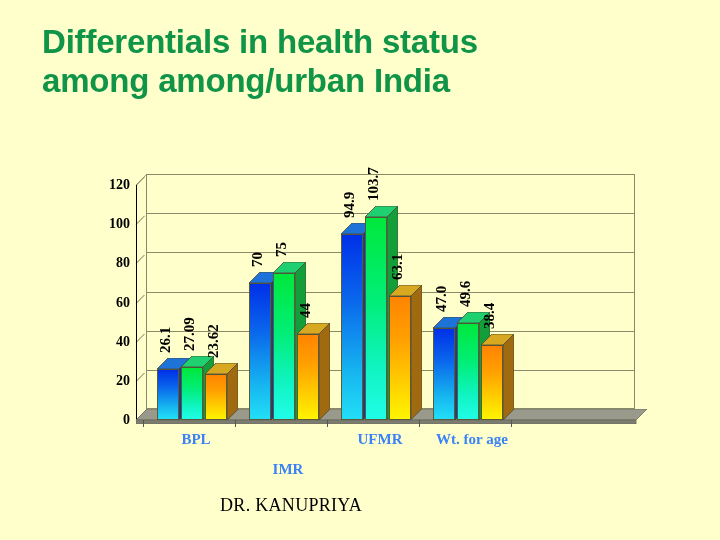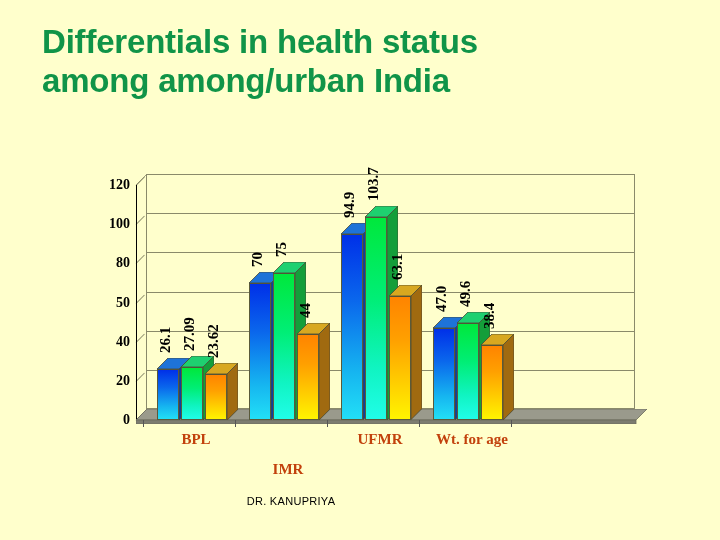--- a/index.html
+++ b/index.html
@@ -170,21 +170,21 @@
   .s-india  .bar-front { background: linear-gradient(to bottom, #0030E8 0%, #0A66EC 35%, #16B6F0 75%, #22DFF6 100%); }
   .s-rural  .bar-front { background: linear-gradient(to bottom, #00E83C 0%, #00EE76 40%, #10F4C2 75%, #20FDE8 100%); }
   .s-urban  .bar-front { background: linear-gradient(to bottom, #FF8400 0%, #FFA000 35%, #FFD400 75%, #FFF400 100%); }
 
   
   .cat-label {
     position: absolute;
     font-family: "Liberation Serif", serif;
     font-weight: bold;
     font-size: 15px;
-    color: #c2410c;
+    color: #3b82f6;
     white-space: nowrap;
     transform: translateX(-50%);
   }
   .cat-tick {
     position: absolute;
     width: 1px;
     height: 7px;
     background: #555;
   }
 
@@ -220,22 +220,22 @@
     line-height: 15px;
   }
 
   
   #footer-credit {
     position: absolute;
     left: 0;
     top: 335px;
     width: 582px;
     text-align: center;
-    font-family: Liberation Sans, sans-serif;
-    font-size: 11px;
+    font-family: Liberation Serif, serif;
+    font-size: 18px;
     color: #000;
     letter-spacing: 0.3px;
   }
 </style>
 </head>
 <body>
 
 <div id="slide-title">Differentials in health status
 among among/urban India</div>
 
@@ -260,21 +260,21 @@
           <span class="ytick">20</span>
         </div>
         <div class="gridline" style="top: 156.667px;"></div>
         <div class="tick-connector" style="left: 0px; top: 167.667px; transform: rotate(-45deg); transform-origin: left center;"></div>
         <div class="ytick-wrap" style="top: 167.667px;">
           <span class="ytick">40</span>
         </div>
         <div class="gridline" style="top: 117.5px;"></div>
         <div class="tick-connector" style="left: 0px; top: 128.5px; transform: rotate(-45deg); transform-origin: left center;"></div>
         <div class="ytick-wrap" style="top: 128.5px;">
-          <span class="ytick">50</span>
+          <span class="ytick">60</span>
         </div>
         <div class="gridline" style="top: 78.3333px;"></div>
         <div class="tick-connector" style="left: 0px; top: 89.3333px; transform: rotate(-45deg); transform-origin: left center;"></div>
         <div class="ytick-wrap" style="top: 89.3333px;">
           <span class="ytick">80</span>
         </div>
         <div class="gridline" style="top: 39.1667px;"></div>
         <div class="tick-connector" style="left: 0px; top: 50.1667px; transform: rotate(-45deg); transform-origin: left center;"></div>
         <div class="ytick-wrap" style="top: 50.1667px;">
           <span class="ytick">100</span>

